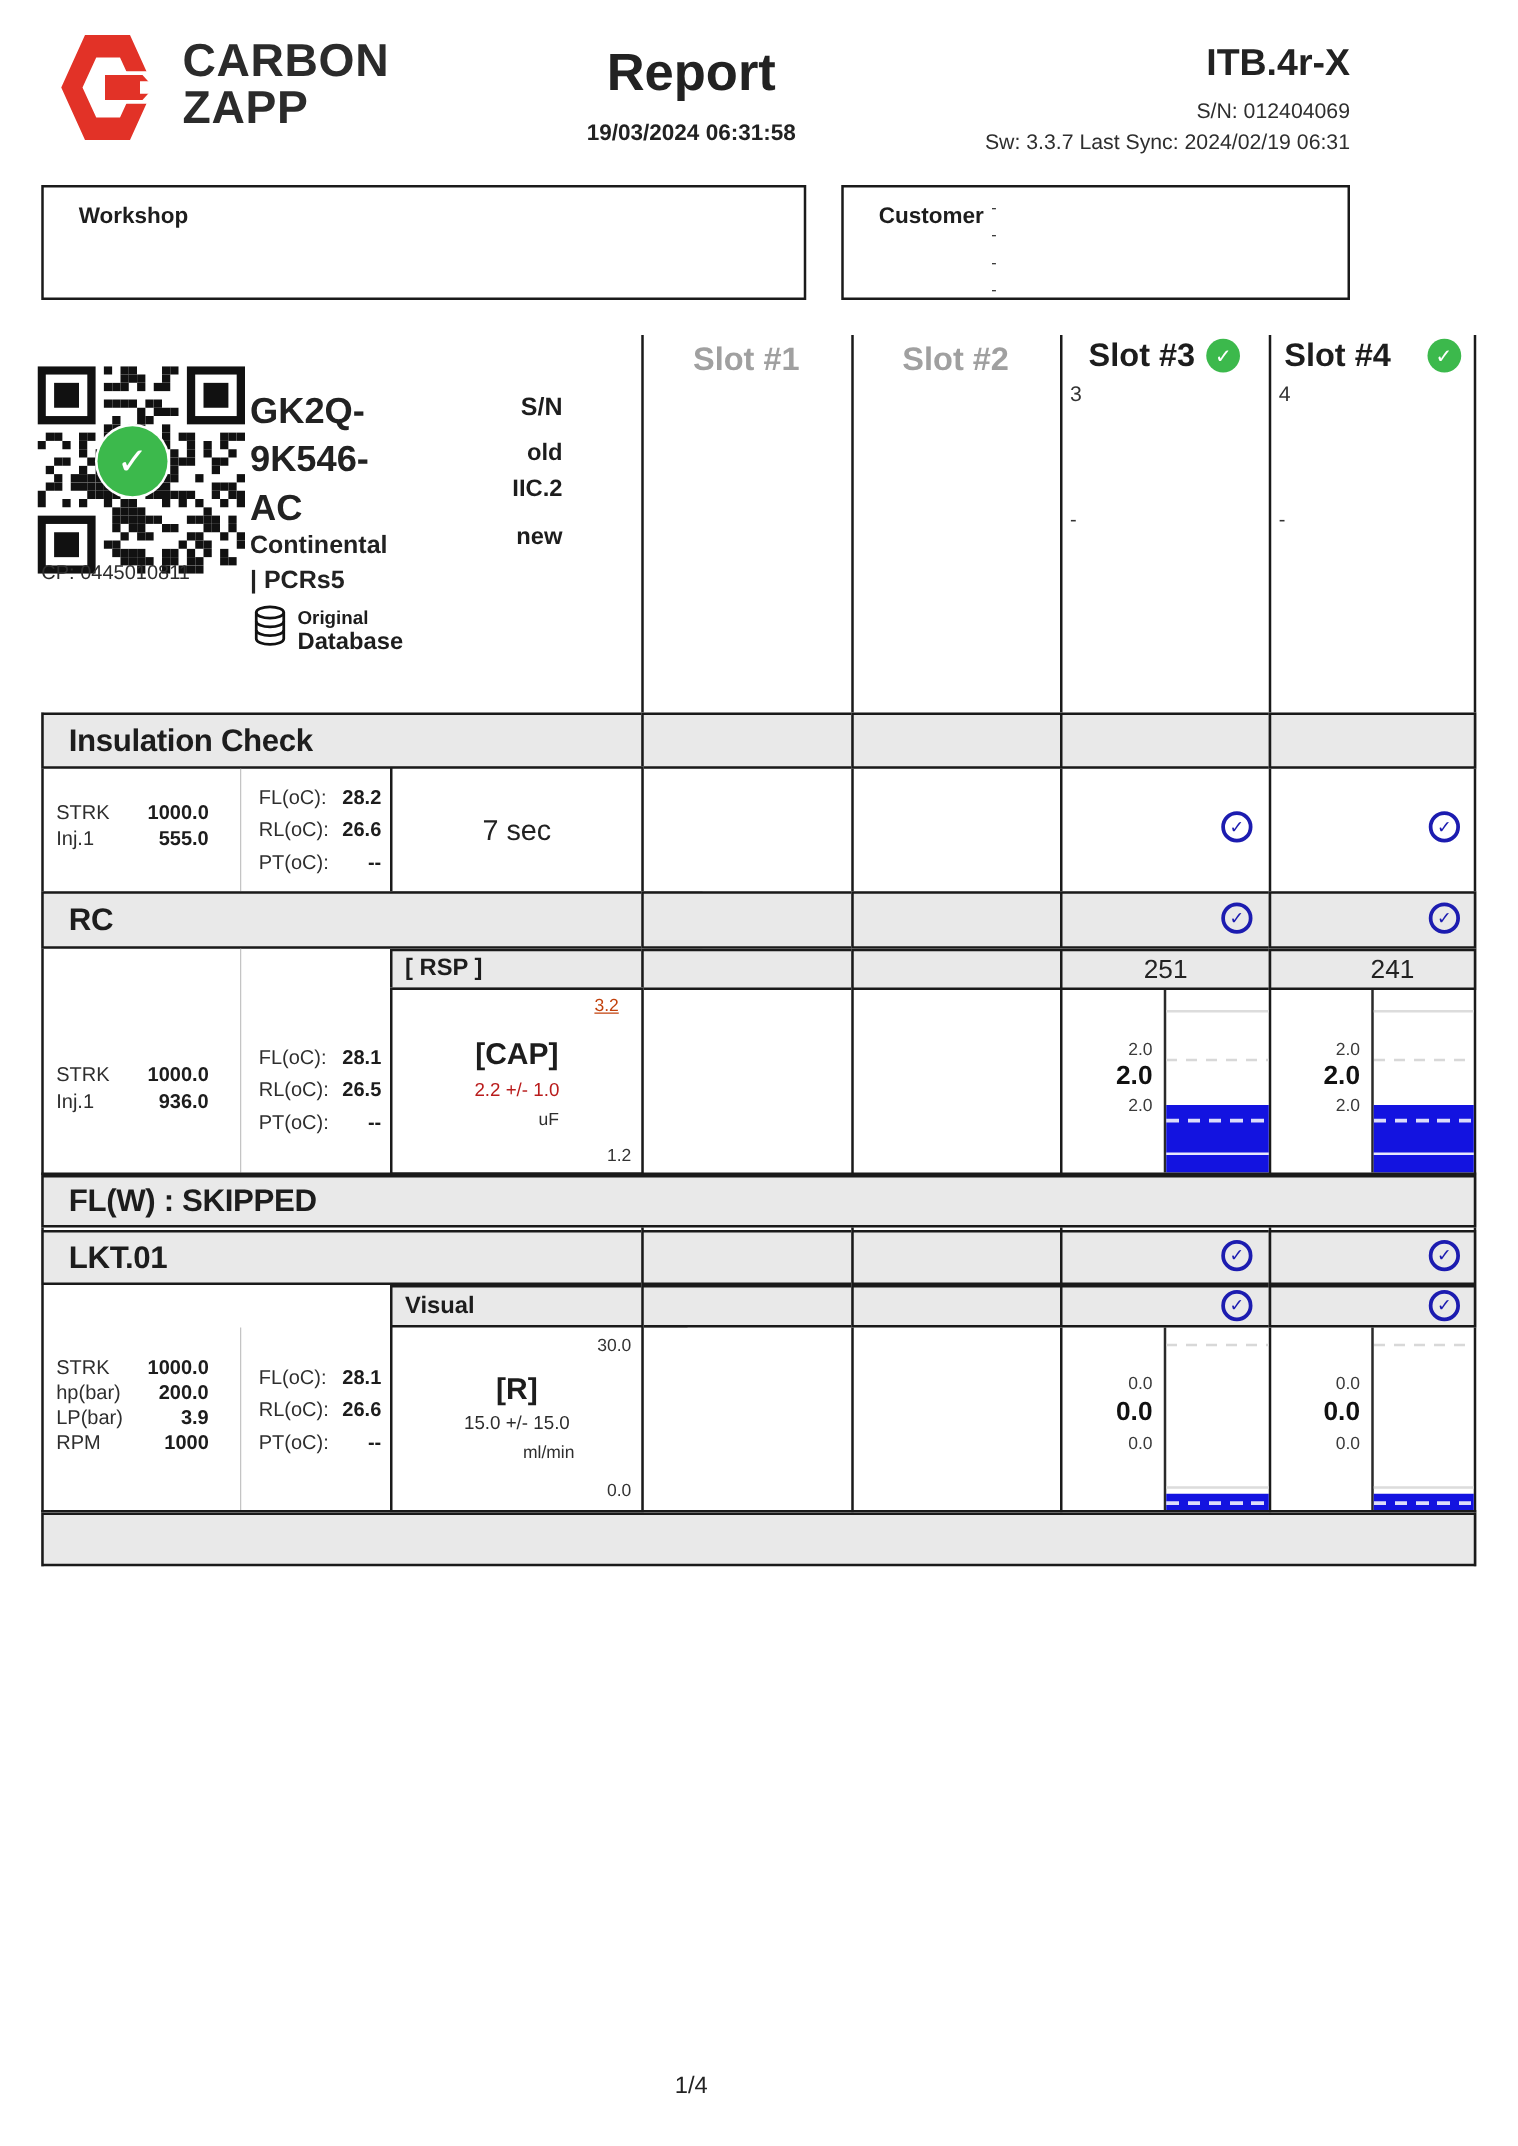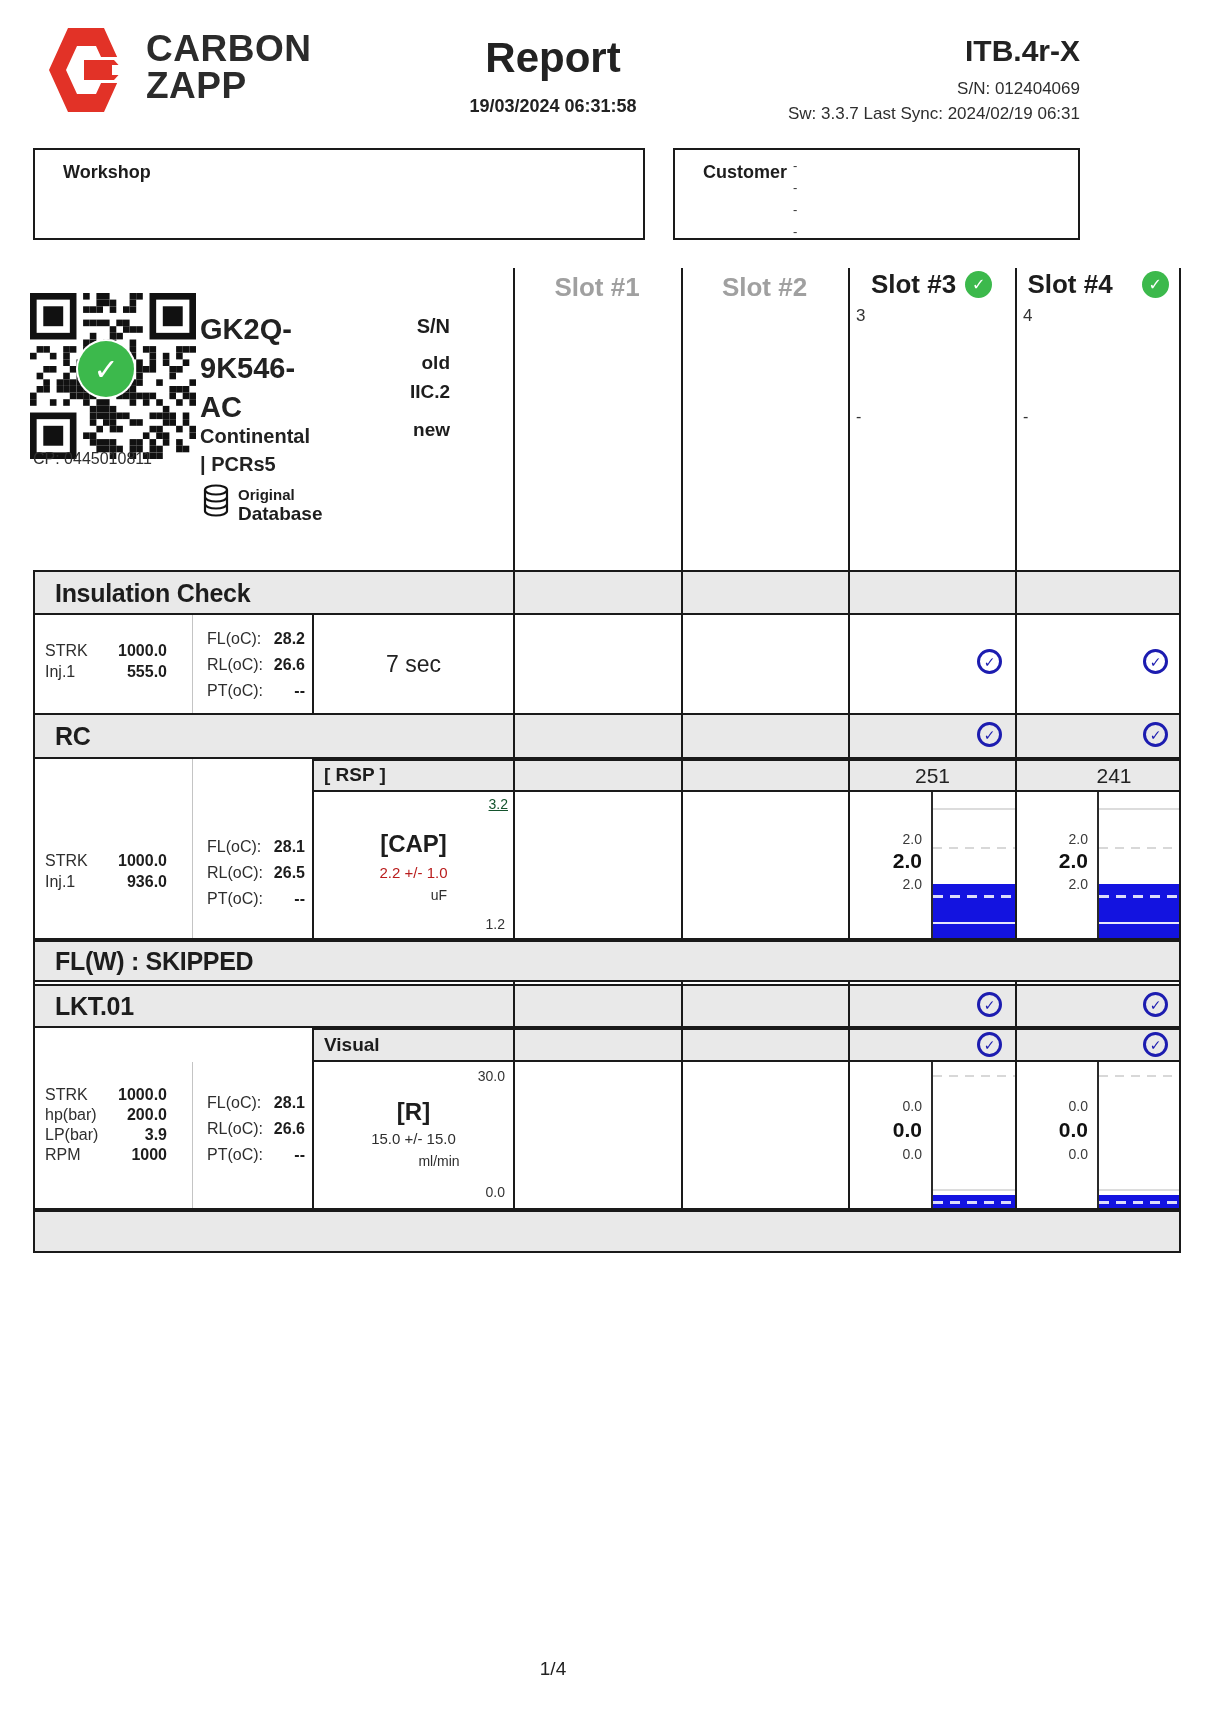--- a/index.html
+++ b/index.html
@@ -393,21 +393,21 @@
     <div>FL(oC):</div>
     <div>RL(oC):</div>
     <div>PT(oC):</div>
   </div>
   <div class="t" style="left:252px;top:834px;width:53px;text-align:right;font-size:16px;line-height:26px;font-weight:bold;">
     <div>28.1</div>
     <div>26.5</div>
     <div>--</div>
   </div>
   <div class="box" style="left:312px;top:790px;width:203px;height:150px;">
-    <div class="t" style="right:5px;top:4px;font-size:14px;color:#14532d;text-decoration:underline;">3.2</div>
+    <div class="t" style="right:18px;top:4px;font-size:14px;color:#c2410c;text-decoration:underline;">3.2</div>
     <div class="t" style="left:0;top:38px;width:199px;text-align:center;font-size:24px;font-weight:bold;">[CAP]</div>
     <div class="t" style="left:0;top:72px;width:199px;text-align:center;font-size:15px;color:#b91c1c;">2.2 +/- 1.0</div>
     <div class="t" style="left:75px;top:95px;width:100px;text-align:center;font-size:14px;color:#2e2e2e;">uF</div>
     <div class="t" style="right:8px;bottom:6px;font-size:14px;color:#333;">1.2</div>
   </div>
 
   <div class="t stack-s" style="left:850px;top:831px;width:72px;text-align:right;">2.0</div>
   <div class="t stack-b" style="left:850px;top:849px;width:72px;text-align:right;">2.0</div>
   <div class="t stack-s" style="left:850px;top:876px;width:72px;text-align:right;">2.0</div>
   <div class="vlm" style="left:931px;top:792px;height:146px;"></div>

